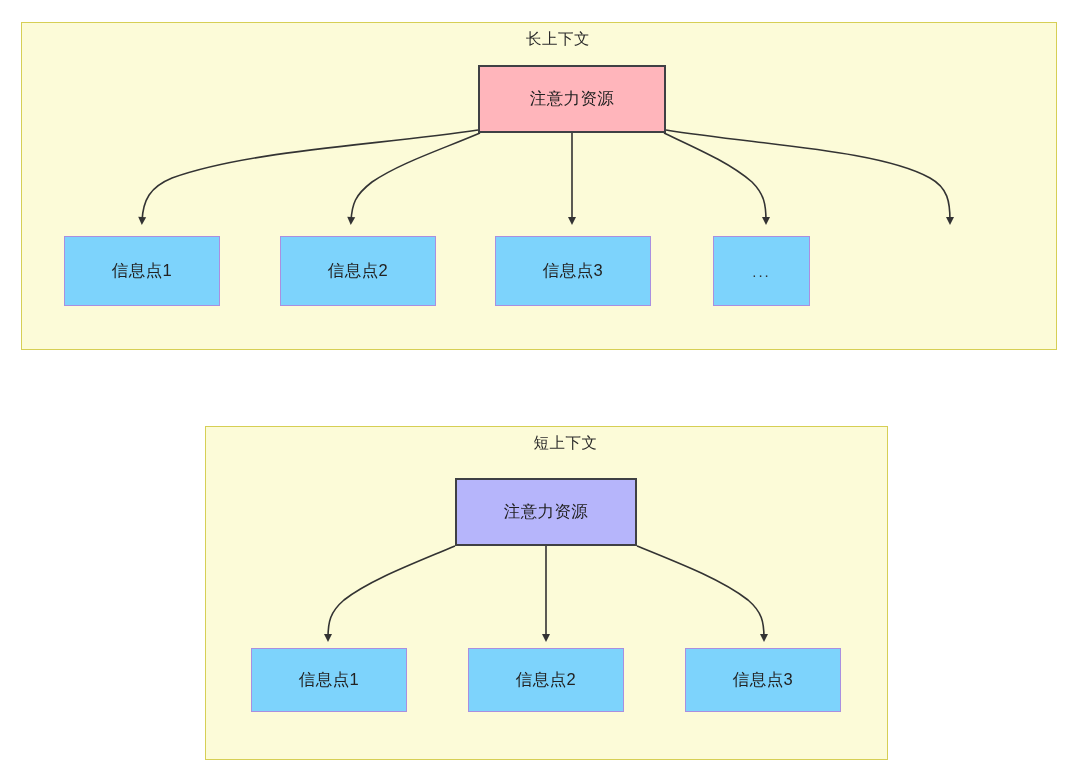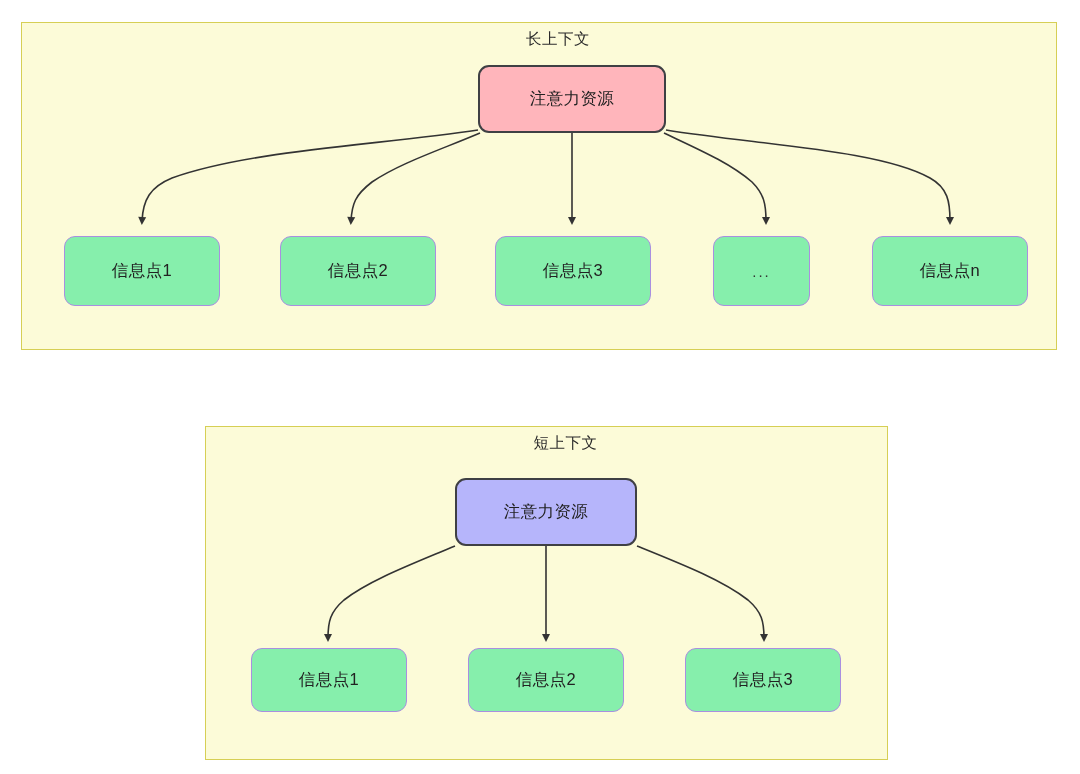--- a/index.html
+++ b/index.html
@@ -48,32 +48,31 @@
   .node {
     position: absolute;
     box-sizing: border-box;
     display: flex;
     align-items: center;
     justify-content: center;
     font-size: 16.5px;
     color: #222222;
     letter-spacing: 0.4px;
     white-space: nowrap;
-    border-radius: 11px;
   }
   .node-root-long {
     background: #ffb5bb;
     border: 2.2px solid #3f4044;
   }
   .node-root-short {
     background: #b6b5fb;
     border: 2.2px solid #3f4044;
   }
   .node-leaf {
-    background: #86efac;
+    background: #7dd3fc;
     border: 1.7px solid #a98fe0;
     text-align: right;
   }
   .node-leaf.ellipsis {
     font-size: 15px;
     letter-spacing: 2px;
     color: #333;
   }
 </style>
 </head>
@@ -103,21 +102,20 @@
   <div class="node node-root-long" style="left:478px; top:65px; width:188px; height:68px;">注意力资源</div>
 
   <div class="node node-leaf" style="left:64px; top:236px; width:156px; height:70px;">信息点1</div>
 
   <div class="node node-leaf" style="left:280px; top:236px; width:156px; height:70px;">信息点2</div>
 
   <div class="node node-leaf" style="left:495px; top:236px; width:156px; height:70px;">信息点3</div>
 
   <div class="node node-leaf ellipsis" style="left:713px; top:236px; width:97px; height:70px;">...</div>
 
-  <div class="node node-leaf" style="left:872px; top:236px; width:156px; height:70px;">信息点n</div>
 
   <div class="group-container" style="left:205px; top:426px; width:683px; height:334px;"></div>
 
   <div class="group-title" style="left:205px; top:435px; width:683px;">短上下文</div>
 
   <svg class="svg-layer" viewBox="0 0 1080 774" xmlns="http://www.w3.org/2000/svg">
     <g fill="none" stroke="#333333" stroke-width="1.6">
       <path d="M 455,546 C 410,565 370,580 344,600 C 330,612 328,622 328,638" marker-end="url(#ah)"></path>
       <path d="M 546,546 L 546,638" marker-end="url(#ah)"></path>
       <path d="M 637,546 C 684,565 722,580 748,600 C 762,612 764,622 764,638" marker-end="url(#ah)"></path>

